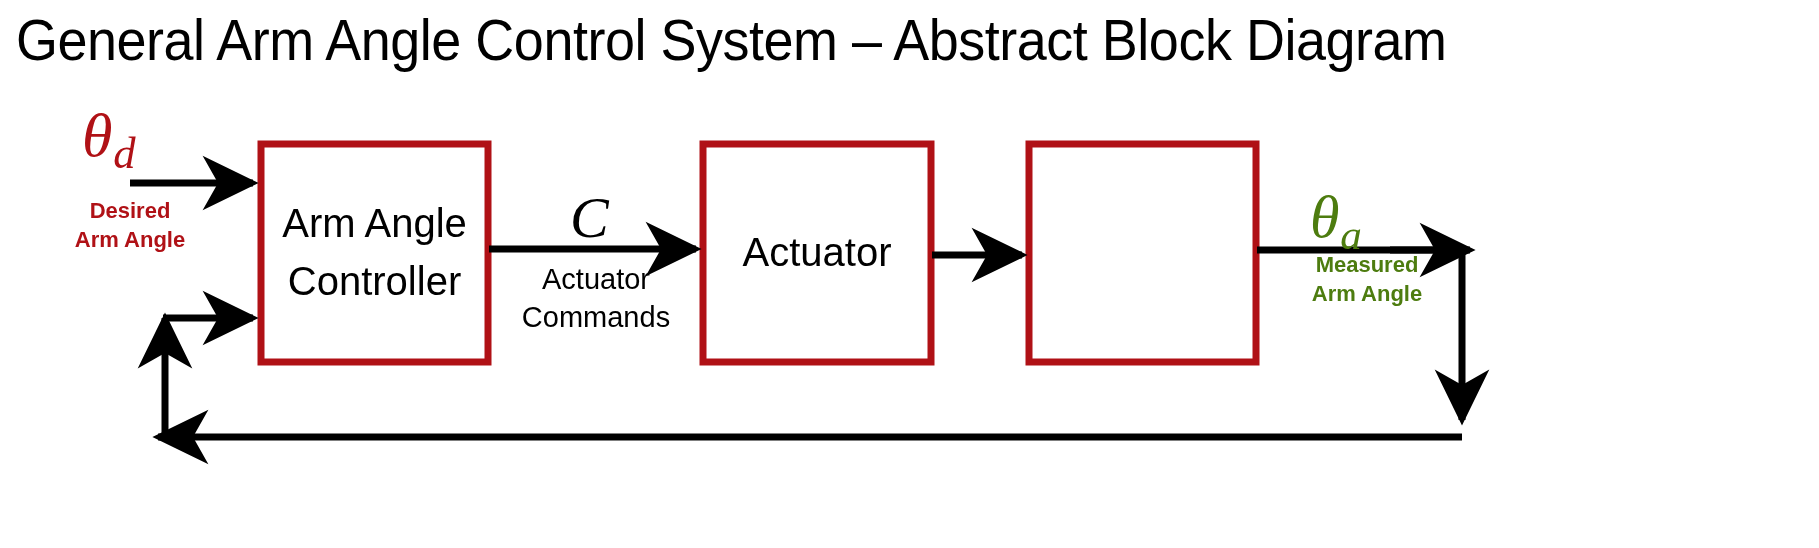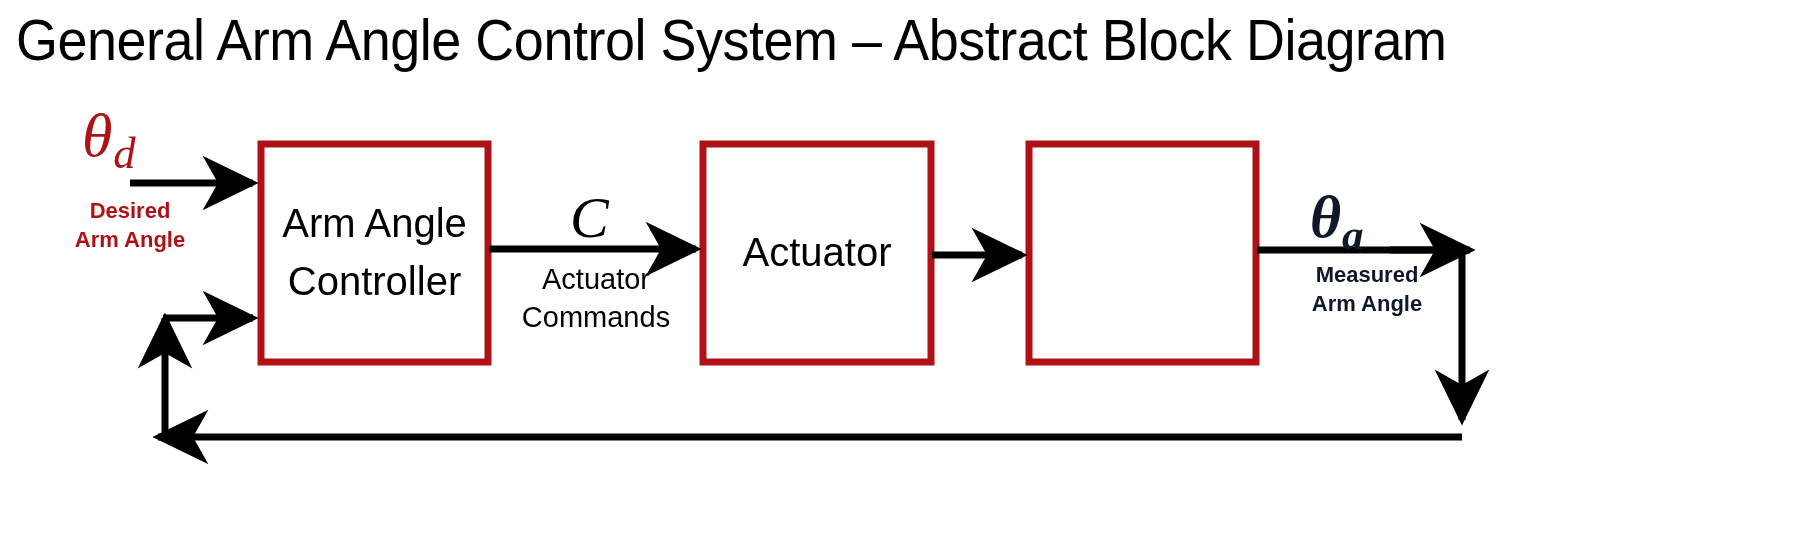--- a/index.html
+++ b/index.html
@@ -68,21 +68,21 @@
     font-size: 22px;
     font-weight: 600;
     line-height: 1.32;
     white-space: pre-line;
   }
   .sig-cap.plain {
     font-weight: 400;
     font-size: 29px;
   }
   .red { color: #B01116; }
-  .blue { color: #0f172a; font-weight: bold; }
+  .blue { color: #4d7c0f; }
   .black { color: #000000; }
 </style>
 </head>
 <body>
 
 <div id="canvas">
 
   <div class="title">General Arm Angle Control System – Abstract Block Diagram</div>
 
   <svg class="diagram" viewBox="0 0 1819 548">
@@ -126,16 +126,16 @@
 
   <div class="sig-sym black" style="left:570px; top:184px; font-size:58px;">
     <span>C</span><span class="sub"></span>
   </div>
   <div class="sig-cap plain black" style="left:496px; top:260px; width:200px;">Actuator
 Commands</div>
 
   <div class="sig-sym blue" style="left:1310px; top:183px; font-size:60px;">
     <span>θ</span><span class="sub">a</span>
   </div>
-  <div class="sig-cap blue" style="left:1272px; top:260px; width:190px;">Measured
+  <div class="sig-cap blue" style="left:1272px; top:250px; width:190px;">Measured
 Arm Angle</div>
 
 </div>
 
 </body></html>

